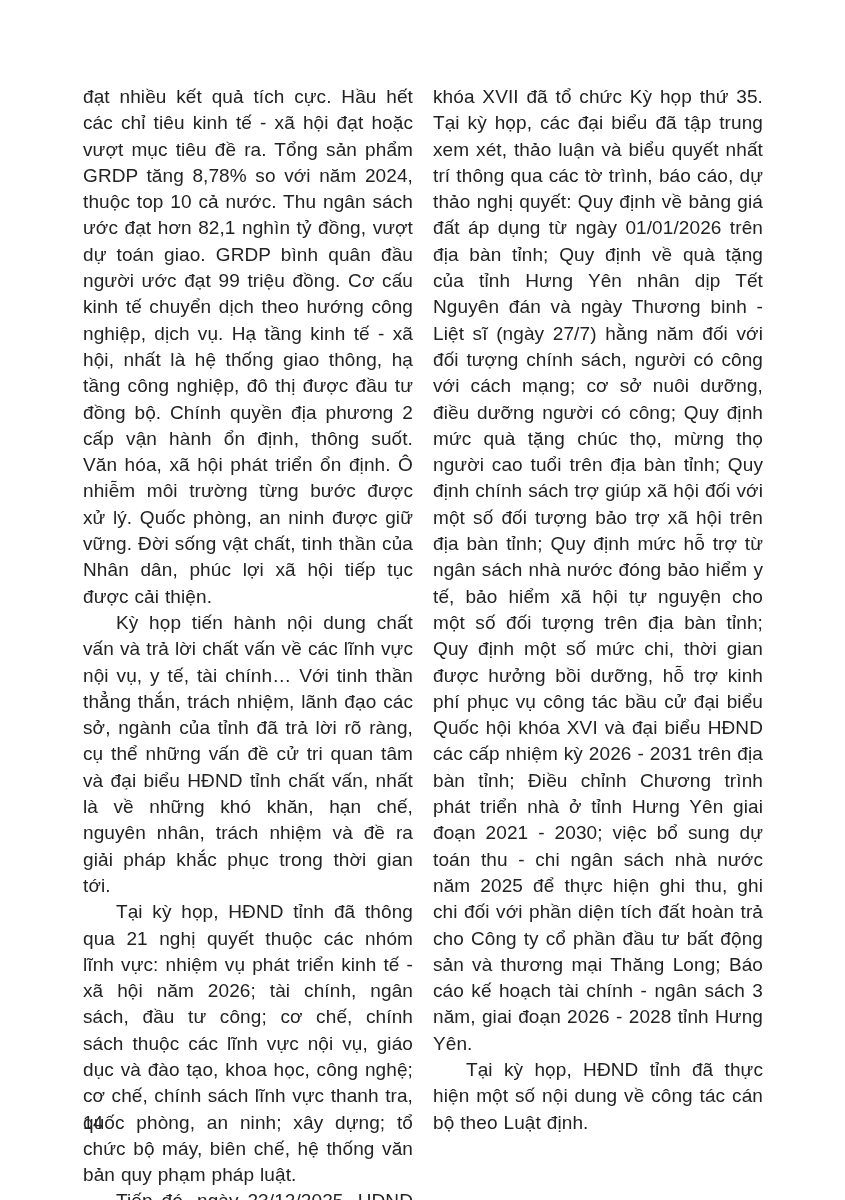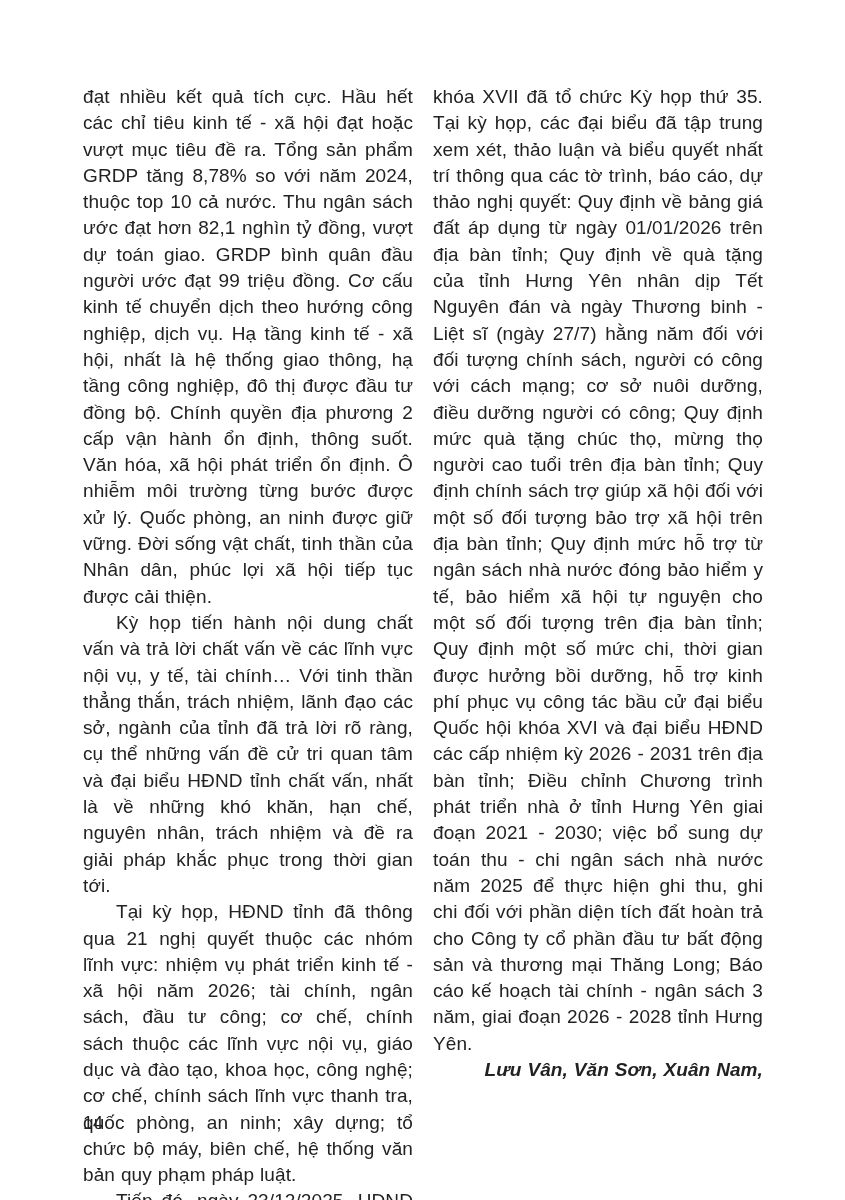--- a/index.html
+++ b/index.html
@@ -63,20 +63,20 @@
 
     <div class="col">
       <p>đạt nhiều kết quả tích cực. Hầu hết các chỉ tiêu kinh tế - xã hội đạt hoặc vượt mục tiêu đề ra. Tổng sản phẩm GRDP tăng 8,78% so với năm 2024, thuộc top 10 cả nước. Thu ngân sách ước đạt hơn 82,1 nghìn tỷ đồng, vượt dự toán giao. GRDP bình quân đầu người ước đạt 99 triệu đồng. Cơ cấu kinh tế chuyển dịch theo hướng công nghiệp, dịch vụ. Hạ tầng kinh tế - xã hội, nhất là hệ thống giao thông, hạ tầng công nghiệp, đô thị được đầu tư đồng bộ. Chính quyền địa phương 2 cấp vận hành ổn định, thông suốt. Văn hóa, xã hội phát triển ổn định. Ô nhiễm môi trường từng bước được xử lý. Quốc phòng, an ninh được giữ vững. Đời sống vật chất, tinh thần của Nhân dân, phúc lợi xã hội tiếp tục được cải thiện.</p>
       <p class="indent">Kỳ họp tiến hành nội dung chất vấn và trả lời chất vấn về các lĩnh vực nội vụ, y tế, tài chính… Với tinh thần thẳng thắn, trách nhiệm, lãnh đạo các sở, ngành của tỉnh đã trả lời rõ ràng, cụ thể những vấn đề cử tri quan tâm và đại biểu HĐND tỉnh chất vấn, nhất là về những khó khăn, hạn chế, nguyên nhân, trách nhiệm và đề ra giải pháp khắc phục trong thời gian tới.</p>
       <p class="indent">Tại kỳ họp, HĐND tỉnh đã thông qua 21 nghị quyết thuộc các nhóm lĩnh vực: nhiệm vụ phát triển kinh tế - xã hội năm 2026; tài chính, ngân sách, đầu tư công; cơ chế, chính sách thuộc các lĩnh vực nội vụ, giáo dục và đào tạo, khoa học, công nghệ; cơ chế, chính sách lĩnh vực thanh tra, quốc phòng, an ninh; xây dựng; tổ chức bộ máy, biên chế, hệ thống văn bản quy phạm pháp luật.</p>
       <p class="indent">Tiếp đó, ngày 23/12/2025, HĐND tỉnh</p>
     </div>
 
     <div class="col">
       <p>khóa XVII đã tổ chức Kỳ họp thứ 35. Tại kỳ họp, các đại biểu đã tập trung xem xét, thảo luận và biểu quyết nhất trí thông qua các tờ trình, báo cáo, dự thảo nghị quyết: Quy định về bảng giá đất áp dụng từ ngày 01/01/2026 trên địa bàn tỉnh; Quy định về quà tặng của tỉnh Hưng Yên nhân dịp Tết Nguyên đán và ngày Thương binh - Liệt sĩ (ngày 27/7) hằng năm đối với đối tượng chính sách, người có công với cách mạng; cơ sở nuôi dưỡng, điều dưỡng người có công; Quy định mức quà tặng chúc thọ, mừng thọ người cao tuổi trên địa bàn tỉnh; Quy định chính sách trợ giúp xã hội đối với một số đối tượng bảo trợ xã hội trên địa bàn tỉnh; Quy định mức hỗ trợ từ ngân sách nhà nước đóng bảo hiểm y tế, bảo hiểm xã hội tự nguyện cho một số đối tượng trên địa bàn tỉnh; Quy định một số mức chi, thời gian được hưởng bồi dưỡng, hỗ trợ kinh phí phục vụ công tác bầu cử đại biểu Quốc hội khóa XVI và đại biểu HĐND các cấp nhiệm kỳ 2026 - 2031 trên địa bàn tỉnh; Điều chỉnh Chương trình phát triển nhà ở tỉnh Hưng Yên giai đoạn 2021 - 2030; việc bổ sung dự toán thu - chi ngân sách nhà nước năm 2025 để thực hiện ghi thu, ghi chi đối với phần diện tích đất hoàn trả cho Công ty cổ phần đầu tư bất động sản và thương mại Thăng Long; Báo cáo kế hoạch tài chính - ngân sách 3 năm, giai đoạn 2026 - 2028 tỉnh Hưng Yên.</p>
-      <p class="signature">Lưu Vân, Văn Sơn, Xuân Nam,</p>
+      <p class="indent">Tại kỳ họp, HĐND tỉnh đã thực hiện một số nội dung về công tác cán bộ theo Luật định.</p>
     </div>
 
   </div>
 
   <div class="page-number">14</div>
 
 </div>
 
 </body></html>

